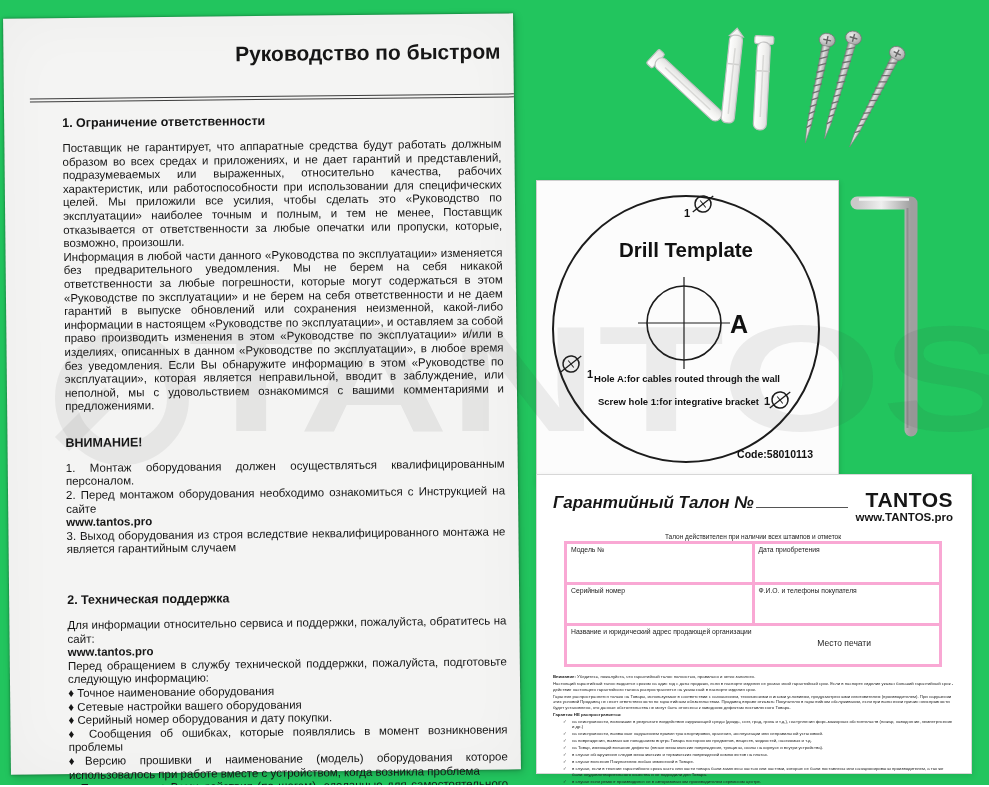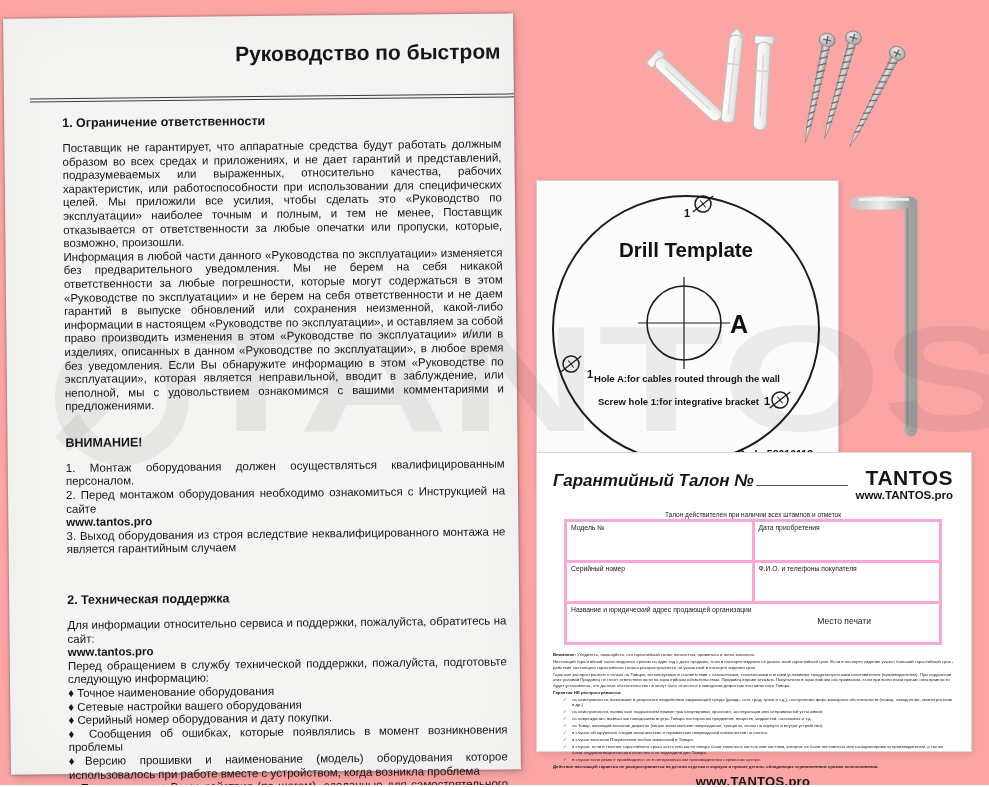--- a/index.html
+++ b/index.html
@@ -1,16 +1,16 @@
 <!DOCTYPE html>
 <html><head>
 <meta charset="utf-8">
 <style>
   html,body{margin:0;padding:0;background:#fff;}
-  .stage{position:relative;width:989px;height:785px;background:#fca5a5;overflow:hidden;
+  .stage{position:relative;width:989px;height:785px;background:#22c55e;overflow:hidden;
          font-family:"Liberation Sans",sans-serif;color:#161616;}
 
   
   .paper{position:absolute;left:7px;top:16px;width:510px;height:756px;background:#f4f4f3;
          transform:rotate(-0.6deg);transform-origin:50% 50%;
          box-shadow:0 0 3px rgba(0,0,0,.45),2px 3px 8px rgba(0,0,0,.18),inset 0 0 60px rgba(0,0,0,.03);
          box-sizing:border-box;padding:18px 13px 0 58px;}
   .g-title{font-size:21px;font-weight:bold;white-space:nowrap;overflow:hidden;text-align:right;margin-top:8px;}
   .g-rule{height:2px;border-top:1.6px solid #3c3c3c;border-bottom:1px solid #3c3c3c;
           margin:30px -13px 0 -32px;}
@@ -27,21 +27,21 @@
               border:1px solid #cfcfcf;box-shadow:1px 2px 5px rgba(0,0,0,.13);}
   .drill-card svg{display:block;}
   .dt-text{font-family:"Liberation Sans",sans-serif;fill:#111;}
 
   
   .plugs{position:absolute;left:640px;top:16px;}
   .screws{position:absolute;left:790px;top:18px;}
   .hexkey{position:absolute;left:845px;top:182px;}
 
   
-  .wcard{position:absolute;left:536px;top:452px;width:436px;height:300px;background:#fff;
+  .wcard{position:absolute;left:536px;top:474px;width:436px;height:300px;background:#fff;
          border:1px solid #d7d7d7;box-shadow:1px 2px 6px rgba(0,0,0,.10);
          box-sizing:border-box;padding:14px 18px 0 16px;}
   .w-head{display:flex;justify-content:space-between;align-items:flex-start;}
   .w-title{font-size:17px;font-weight:bold;font-style:italic;margin-top:4px;}
   .w-title-line{display:inline-block;width:92px;border-bottom:1.5px solid #555;height:12px;margin-left:2px;}
   .w-logo{text-align:right;line-height:1.05;}
   .w-brand{font-size:21px;font-weight:bold;letter-spacing:.5px;}
   .w-brand-site{font-size:11.5px;font-weight:bold;}
   .w-caption{text-align:center;font-size:6.5px;margin-top:10px;color:#222;}
   table.w-table{border-collapse:collapse;width:378px;margin:1px auto 0 auto;table-layout:fixed;}

